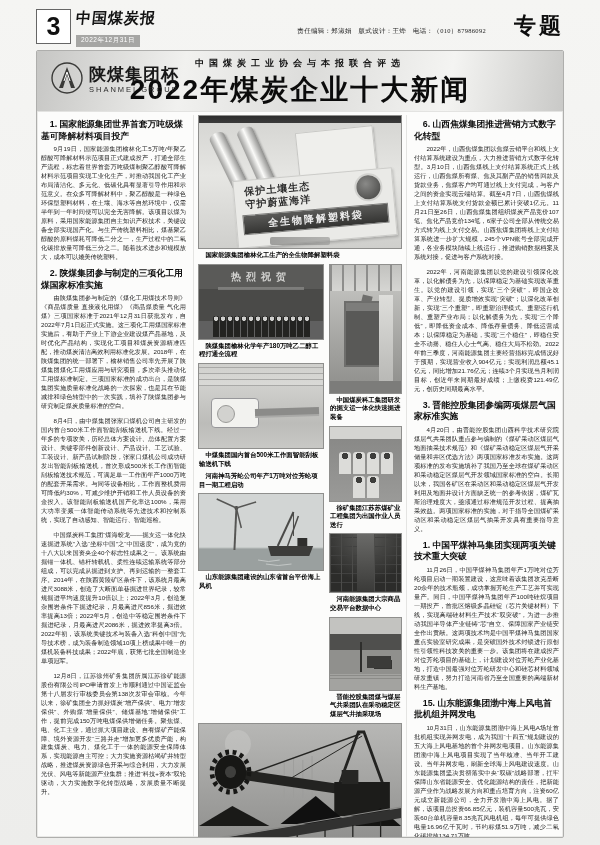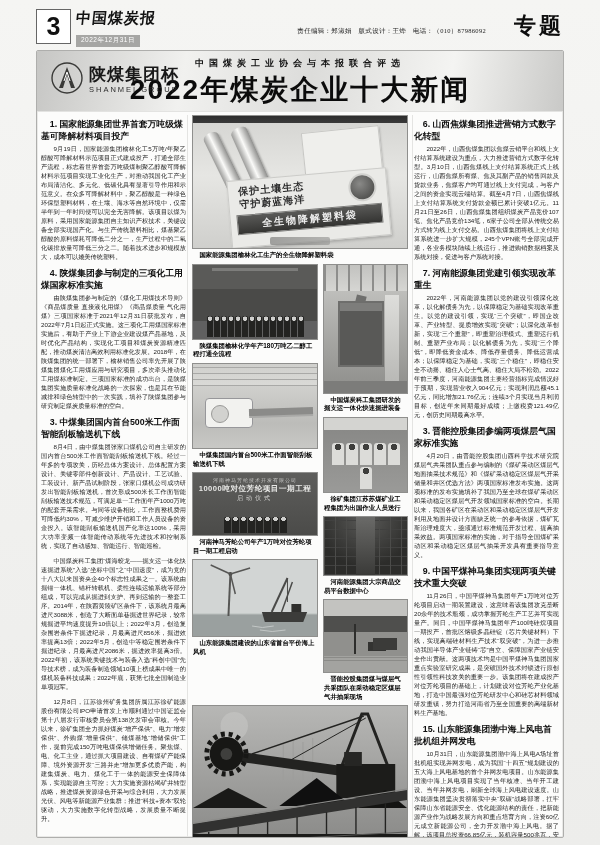--- a/index.html
+++ b/index.html
@@ -49,21 +49,21 @@
   .logo-cn{font-size:17px;font-weight:900;color:#181818;letter-spacing:1px;}
   .logo-en{font-size:7.5px;color:#2b2b2b;letter-spacing:2px;margin-top:2px;}
   .banner-kicker{
     text-align:center;padding-top:6px;font-size:9px;letter-spacing:5px;color:#111;
     font-family:"Liberation Serif","DejaVu Serif",serif;font-weight:bold;
   }
   .banner-title{text-align:center;font-size:28px;font-weight:900;color:#0b0b0b;
     letter-spacing:2px;margin-top:1px;}
 
   
-  .cols{display:flex;gap:0;padding:3px 3px 0;height:724px;overflow:hidden;}
+  .cols{display:flex;gap:6px;padding:3px 3px 0;height:724px;overflow:hidden;}
   .col-side{width:147px;flex:none;overflow:hidden;}
   .col-center{flex:1;overflow:hidden;border-left:1px solid #e4e4e2;border-right:1px solid #e4e4e2;padding:0 4px;}
 
   .article{margin-bottom:6px;}
   .headline{font-size:8.8px;font-weight:bold;line-height:1.32;text-indent:1em;
     color:#0e0e0e;margin:4px 1px 3px;}
   .body-text{font-size:6.2px;line-height:1.45;text-align:justify;color:#1d1d1d;
     text-indent:2em;margin:0 1px;}
 
   
@@ -197,25 +197,24 @@
     </div>
 
     <div class="cols">
 
       <div class="col-side">
         <div class="article">
           <div class="headline">1. 国家能源集团世界首套万吨级煤基可降解材料项目投产</div>
           <div class="body-text">9月19日，国家能源集团榆林化工5万吨/年聚乙醇酸可降解材料示范项目正式建成投产，打通全部生产流程，标志着世界首套万吨级煤制聚乙醇酸可降解材料示范项目实现工业化生产，对推动我国化工产业布局清洁化、多元化、低碳化具有显著引导作用和示范意义。在众多可降解材料中，聚乙醇酸是一种绿色环保型塑料材料，在土壤、海水等自然环境中，仅需半年到一年时间便可以完全无害降解。该项目以煤为原料，采用国家能源集团自主知识产权技术，关键设备全部实现国产化。与生产传统塑料相比，煤基聚乙醇酸的原料煤耗可降低二分之一，生产过程中的二氧化碳排放量可降低三分之二。随着技术进步和规模放大，成本可以媲美传统塑料。</div>
         </div>
         <div class="article">
-          <div class="headline">4. 陕煤集团参与制定的三项化工用煤国家标准实施</div>
+          <div class="headline">2. 陕煤集团参与制定的三项化工用煤国家标准实施</div>
           <div class="body-text">由陕煤集团参与制定的《煤化工用煤技术导则》《商品煤质量 直接液化用煤》《商品煤质量 气化用煤》三项国家标准于2021年12月31日获批发布，自2022年7月1日起正式实施。这三项化工用煤国家标准实施后，有助于产业上下游企业建设煤产品基地，及时优化产品结构，实现化工项目和煤炭资源精准匹配，推动煤炭清洁高效利用标准化发展。2018年，在陕煤集团的统一部署下，榆林销售公司率先开展了陕煤集团煤化工用煤应用与研究项目，多次牵头推动化工用煤标准制定。三项国家标准的成功出台，是陕煤集团实施质量标准化战略的一次探索，也是其在节能减排和绿色转型中的一次实践，填补了陕煤集团参与研究制定煤炭质量标准的空白。</div>
         </div>
         <div class="article">
-          <div class="headline">3. 中煤集团国内首台500米工作面智能刮板输送机下线</div>
           <div class="body-text">8月4日，由中煤集团张家口煤机公司自主研发的国内首台500米工作面智能刮板输送机下线。经过一年多的专项攻关，历经总体方案设计、总体配置方案设计、关键零部件创新设计、产品设计、工艺试验、工装设计、新产品试制阶段，张家口煤机公司成功研发出智能刮板输送机，首次形成500米长工作面智能刮板输送技术规范，可满足单一工作面年产1000万吨的配套开采需求。与同等设备相比，工作面整机费用可降低约30%，可减少维护开销和工作人员设备的资金投入。该智能刮板输送机国产化率达100%，采用大功率变频一体智能传动系统等先进技术和控制系统，实现了自动感知、智能运行、智能巡检。</div>
         </div>
         <div class="article">
           <div class="body-text">中国煤炭科工集团“煤海蛟龙——掘支运一体化快速掘进系统”入选“坐标中国”之“中国速度”，成为党的十八大以来国资央企40个标志性成果之一。该系统由掘锚一体机、锚杆转载机、柔性连续运输系统等部分组成，可以完成从掘进到支护、再到运输的一整套工序。2014年，在陕西黄陵矿区条件下，该系统月最高进尺3088米，创造了大断面单巷掘进世界纪录，较常规掘进平均速度提升10倍以上；2022年3月，创造复杂围岩条件下掘进纪录，月最高进尺856米，掘进效率提高13倍；2022年5月，创造中等稳定围岩条件下掘进纪录，月最高进尺2086米，掘进效率提高3倍。2022年初，该系统关键技术与装备入选“科创中国”先导技术榜，成为装备制造领域10项上榜成果中唯一的煤机装备科技成果；2022年底，获第七批全国制造业单项冠军。</div>
         </div>
         <div class="article">
           <div class="body-text">12月8日，江苏徐州矿务集团所属江苏徐矿能源股份有限公司IPO申请首发上市顺利通过中国证监会第十八届发行审核委员会第138次发审会审核。今年以来，徐矿集团全力抓好煤炭“增产保供”、电力“增发保供”、外购煤“增量保供”、储煤基地“增储保供”工作，提前完成150万吨电煤保供增储任务。聚焦煤、电、化工主业，通过抓大项目建设、自有煤矿产能保障、境外资源开发“三路并走”增加更多优质产能，构建集煤炭、电力、煤化工于一体的能源安全保障体系，实现能源自主可控；大力实施资源枯竭矿井转型战略，推进煤炭资源绿色开采与综合利用，大力发展光伏、风电等新能源产业集群；推进“科技+资本”双轮驱动，大力实施数字化转型战略，发展质量不断提升。</div>
         </div>
       </div>
 
@@ -234,20 +233,21 @@
             </div>
             <div class="mark"></div>
           </div>
           <div class="caption">国家能源集团榆林化工生产的全生物降解塑料袋</div>
         </div>
 
         <div class="masonry">
           <div class="m-left">
 
             <div class="photo p2">
+              <div class="banner-txt">热烈祝贺</div>
               <div class="subbar"></div>
               <div class="people">
                 <span></span>
                   <span></span>
                   <span></span>
                   <span></span>
                   <span></span>
                   <span></span>
                   <span></span>
                 <span></span>
@@ -261,35 +261,20 @@
             </div>
             <div class="caption">陕煤集团榆林化学年产180万吨乙二醇工程打通全流程</div>
 
             <div class="photo p4">
               <div class="ceiling"></div>
               <div class="machine"></div>
               <div class="rail"></div>
             </div>
             <div class="caption">中煤集团国内首台500米工作面智能刮板输送机下线</div>
 
-            <div class="photo p6">
-              <div class="l1">河南神马芳纶技术开发有限公司</div>
-              <div class="l2">10000吨对位芳纶项目一期工程</div>
-              <div class="l3">启动仪式</div>
-              <div class="people">
-                <span></span>
-                  <span></span>
-                  <span></span>
-                  <span></span>
-                  <span></span>
-                  <span></span>
-                  <span></span>
-                  <span></span>
-              </div>
-            </div>
             <div class="caption">河南神马芳纶公司年产1万吨对位芳纶项目一期工程启动</div>
 
             <div class="photo wind-photo">
               <svg viewBox="0 0 126 76" preserveAspectRatio="none">
                 <rect x="0" y="0" width="126" height="76" fill="#d2d5d4"></rect>
                 <rect x="0" y="54" width="126" height="22" fill="#9aa09f"></rect>
                 <line x1="0" y1="54" x2="126" y2="54" stroke="#b9bebd" stroke-width="1"></line>
                 <line x1="38" y1="14" x2="36" y2="56" stroke="#565654" stroke-width="2"></line>
                 <circle cx="38" cy="14" r="2" fill="#444442"></circle>
                 <line x1="38" y1="14" x2="18" y2="5" stroke="#565654" stroke-width="1.5"></line>
@@ -393,29 +378,28 @@
         </div>
 
       </div>
 
       <div class="col-side">
         <div class="article">
           <div class="headline">6. 山西焦煤集团推进营销方式数字化转型</div>
           <div class="body-text">2022年，山西焦煤集团以焦煤云销平台和线上支付结算系统建设为重点，大力推进营销方式数字化转型。3月10日，山西焦煤线上支付结算系统正式上线运行，山西焦煤所有煤、焦及其副产品的销售回款及货款业务，焦煤客户均可通过线上支付完成，与客户之间的资金实现云端结算。截至4月7日，山西焦煤线上支付结算系统支付货款金额已累计突破1亿元。11月21日至26日，山西焦煤集团组织煤炭产品竞价107笔、焦化产品竞价134笔，6家子公司全部从传统交易方式转为线上支付交易。山西焦煤集团将线上支付结算系统进一步扩大规模，245个VPN账号全部完成开通，各业务模块陆续上线运行，推进购销数据档案及系统对接，促进与客户系统对接。</div>
         </div>
         <div class="article">
-          <div class="headline">7. 河南能源集团党建引领实现改革重生</div>
           <div class="body-text">2022年，河南能源集团以党的建设引领深化改革，以化解债务为先，以保障稳定为基础实现改革重生。以党的建设引领，实现“三个突破”，即国企改革、产业转型、提质增效实现“突破”；以深化改革创新，实现“三个重塑”，即重塑治理模式、重塑运行机制、重塑产业布局；以化解债务为先，实现“三个降低”，即降低资金成本、降低存量债务、降低运营成本；以保障稳定为基础，实现“三个稳住”，即稳住安全不动摇、稳住人心士气高、稳住大局不松劲。2022年前三季度，河南能源集团主要经营指标完成情况好于预期，实现营业收入904亿元；实现利润总额45.1亿元，同比增加21.76亿元；连续3个月实现当月利润目标，创近年来同期最好成绩；上缴税费121.49亿元，创历史同期最高水平。</div>
         </div>
         <div class="article">
           <div class="headline">3. 晋能控股集团参编两项煤层气国家标准实施</div>
           <div class="body-text">4月20日，由晋能控股集团山西科学技术研究院煤层气共采团队重点参与编制的《煤矿采动区煤层气地面抽采技术规范》和《煤矿采动稳定区煤层气开采储量和井区优选方法》两项国家标准发布实施。这两项标准的发布实施填补了我国乃至全球在煤矿采动区和采动稳定区煤层气开发领域国家标准的空白。长期以来，我国各矿区在采动区和采动稳定区煤层气开发利用及地面井设计方面缺乏统一的参考依据，煤矿瓦斯治理难度大，亟须通过标准规范开发过程、提高抽采效益。两项国家标准的实施，对于指导全国煤矿采动区和采动稳定区煤层气抽采开发具有重要指导意义。</div>
         </div>
         <div class="article">
-          <div class="headline">9. 中国平煤神马集团实现两项关键技术重大突破</div>
+          <div class="headline">1. 中国平煤神马集团实现两项关键技术重大突破</div>
           <div class="body-text">11月26日，中国平煤神马集团年产1万吨对位芳纶项目启动一期装置建设，这意味着该集团攻克垄断20余年的技术瓶颈，成功掌握芳纶生产工艺并可实现量产。同日，中国平煤神马集团年产100吨硅烷项目一期投产，首批区熔级多晶硅锭（芯片关键材料）下线，实现高端硅材料生产技术“双突破”，为进一步推动我国半导体产业链铸“芯”自立、保障国家产业链安全作出贡献。这两项技术均是中国平煤神马集团国家重点实验室研究成果，是突破国外技术封锁进行原创性引领性科技攻关的重要一步。该集团将在建成投产对位芳纶项目的基础上，计划建设对位芳纶产业化基地，打造中国最强对位芳纶研发中心和硅芯材料领域研发重镇，努力打造河南省乃至全国重要的高端新材料生产基地。</div>
         </div>
         <div class="article">
           <div class="headline">15. 山东能源集团渤中海上风电首批机组并网发电</div>
           <div class="body-text">10月31日，山东能源集团渤中海上风电A场址首批机组实现并网发电，成为我国“十四五”规划建设的五大海上风电基地的首个并网发电项目。山东能源集团渤中海上风电项目实现了当年核准、当年开工建设、当年并网发电，刷新全球海上风电建设速度。山东能源集团坚决贯彻落实中央“双碳”战略部署，扛牢保障山东省能源安全、优化能源结构的责任，把新能源产业作为战略发展方向和重点培育方向，注资60亿元成立新能源公司，全力开发渤中海上风电。据了解，该项目总投资66.85亿元，装机容量500兆瓦，安装60台单机容量8.35兆瓦风电机组，每年可提供绿色电量16.96亿千瓦时，节约标煤51.9万吨，减少二氧化碳排放134.71万吨。</div>
         </div>
       </div>
 
     </div>
   </div>

